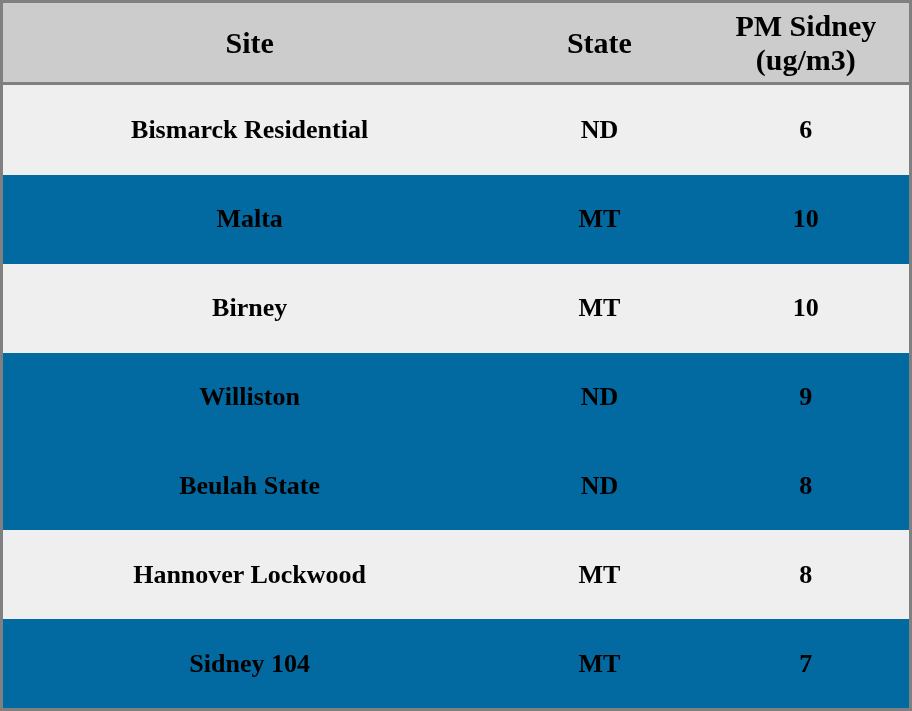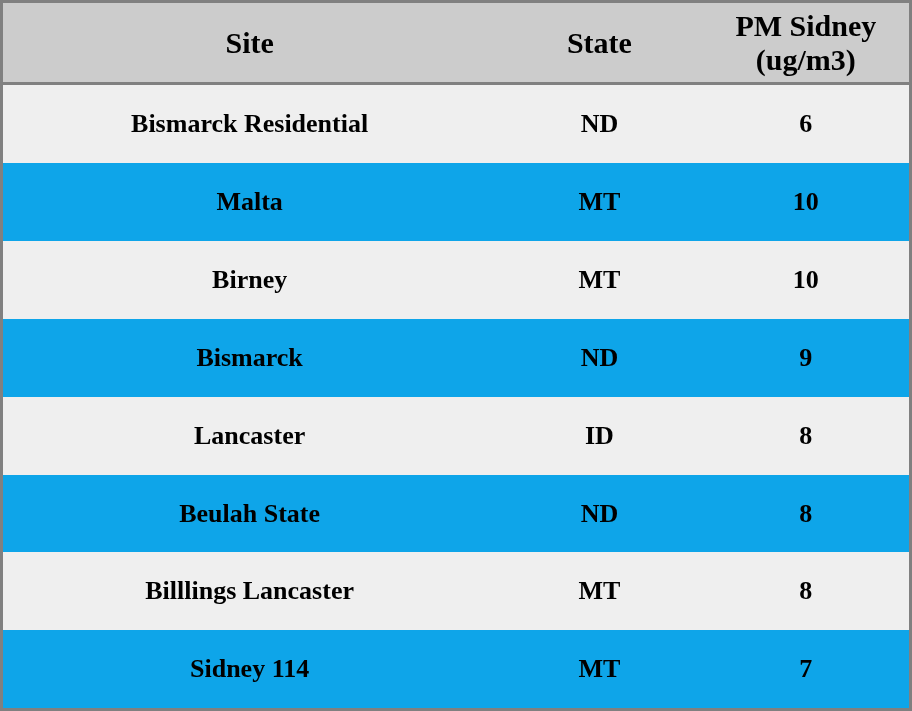--- a/index.html
+++ b/index.html
@@ -46,21 +46,21 @@
     font-size: 26px;
     color: #000000;
     text-align: center;
     vertical-align: middle;
     padding: 0 4px;
     height: 58px;
     border: none;
     font-weight: bold;
   }
   tbody tr.odd td { background: #efefef; }
-  tbody tr.even td { background: #0ea5e9; }
+  tbody tr.even td { background: #0369a1; }
 </style>
 </head>
 <body>
 
 <div class="table-wrap">
   <table class="data-table">
     <thead>
       <tr>
         <th class="col-site">Site</th>
         <th class="col-state">State</th>
@@ -77,39 +77,34 @@
         <td>Malta</td>
         <td>MT</td>
         <td>10</td>
       </tr>
       <tr class="odd">
         <td>Birney</td>
         <td>MT</td>
         <td>10</td>
       </tr>
       <tr class="even">
-        <td>Bismarck</td>
+        <td>Williston</td>
         <td>ND</td>
         <td>9</td>
-      </tr>
-      <tr class="odd">
-        <td>Lancaster</td>
-        <td>ID</td>
-        <td>8</td>
       </tr>
       <tr class="even">
         <td>Beulah State</td>
         <td>ND</td>
         <td>8</td>
       </tr>
       <tr class="odd">
-        <td>Billlings Lancaster</td>
+        <td>Hannover Lockwood</td>
         <td>MT</td>
         <td>8</td>
       </tr>
       <tr class="even">
-        <td>Sidney 114</td>
+        <td>Sidney 104</td>
         <td>MT</td>
         <td>7</td>
       </tr>
     </tbody>
   </table>
 </div>
 
 </body></html>

